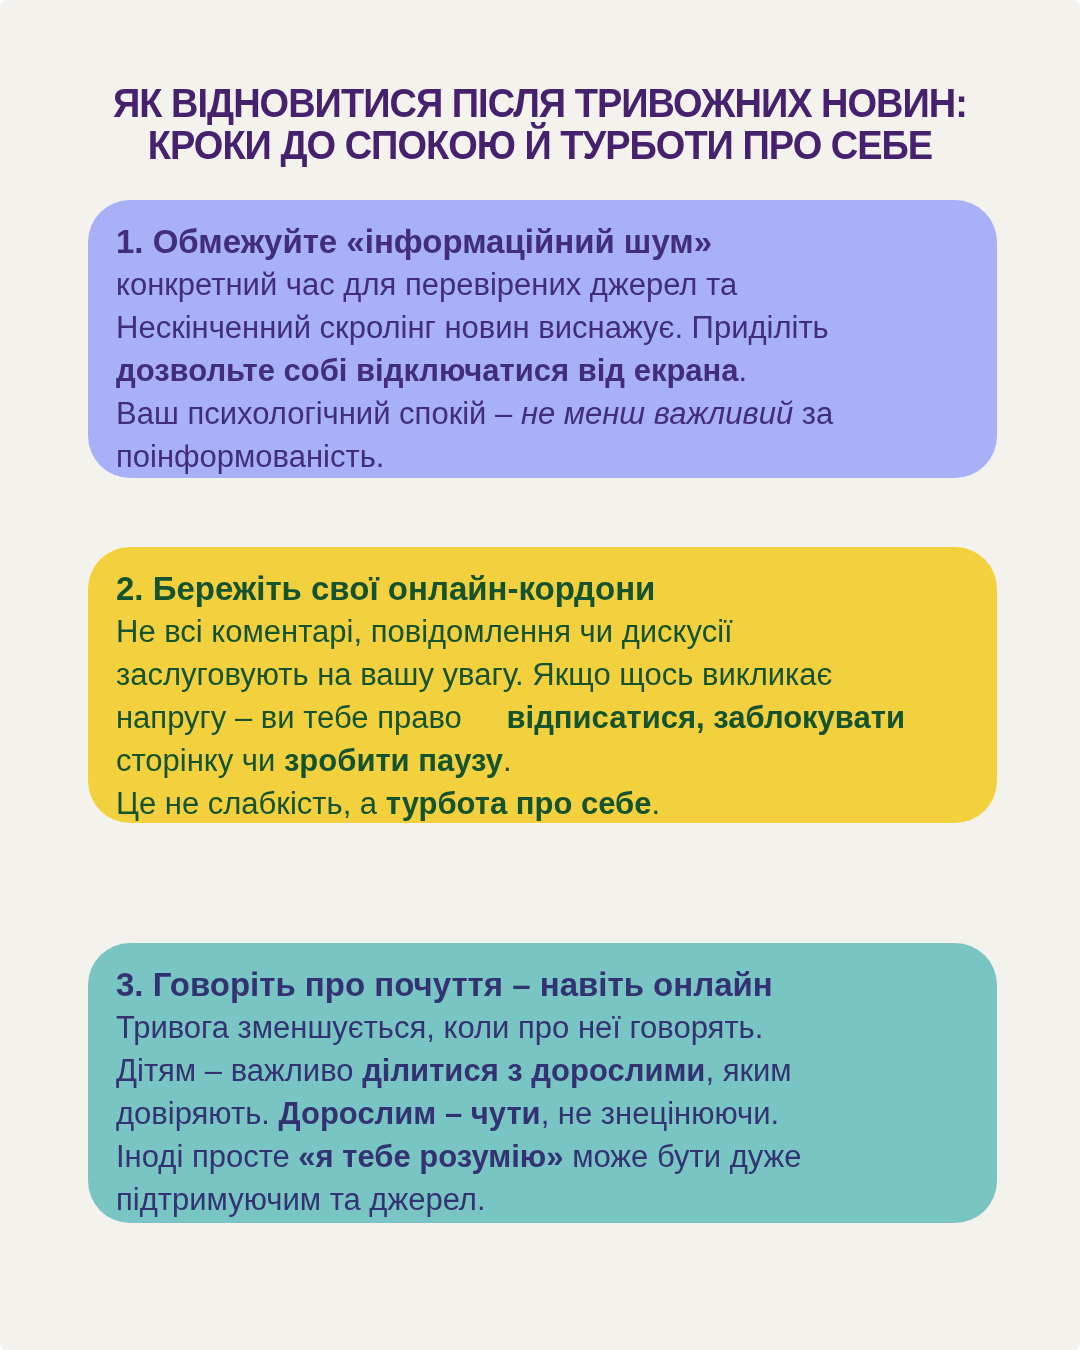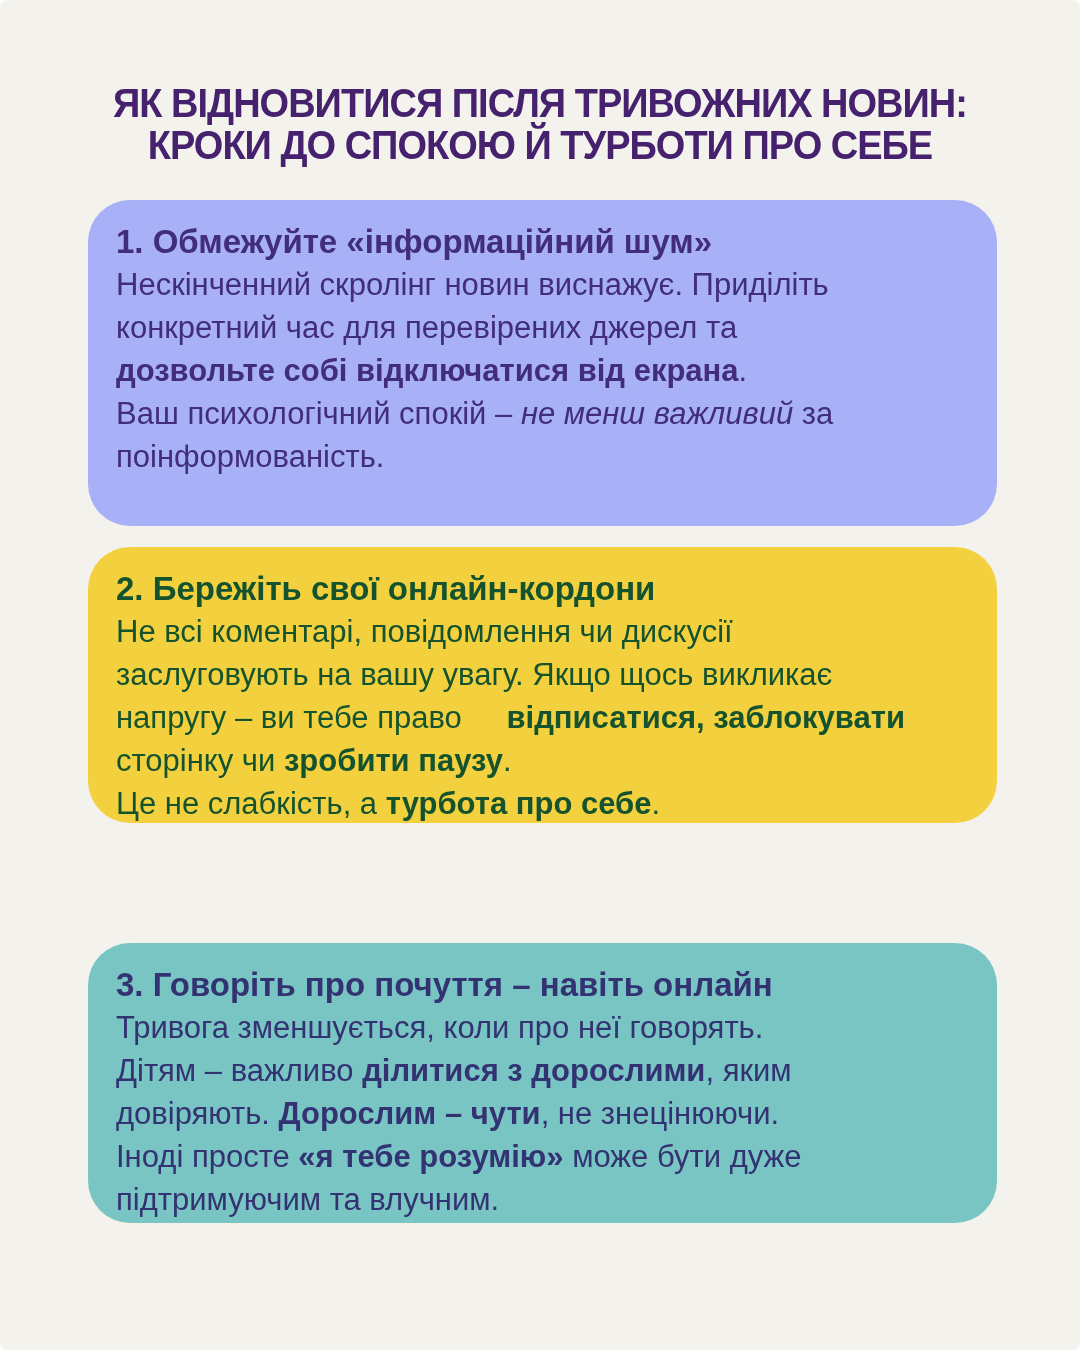--- a/index.html
+++ b/index.html
@@ -31,21 +31,21 @@
   .card {
     position: absolute;
     left: 88px;
     width: 909px;
     border-radius: 42px;
     box-sizing: border-box;
     padding: 20px 28px;
     font-size: 31px;
     line-height: 43px;
   }
-  .card-1 { top: 200px; height: 326px; }
+  .card-1 { top: 200px; height: 278px; }
   .card-2 { top: 547px; height: 276px; }
   .card-3 { top: 907px; height: 280px; margin-top: 36px; }
   .card-heading {
     font-weight: bold;
     font-size: 33px;
     line-height: 43px;
   }
   .card-body div { white-space: nowrap; }
 </style>
 </head>
@@ -54,22 +54,22 @@
 <div class="page" style="background: rgb(244, 242, 237);">
 
   <div class="title" style="color: rgb(69, 33, 110);">
     <div>ЯК ВІДНОВИТИСЯ ПІСЛЯ ТРИВОЖНИХ НОВИН:</div>
     <div>КРОКИ ДО СПОКОЮ Й ТУРБОТИ ПРО СЕБЕ</div>
   </div>
 
   <div class="card card-1" style="background: rgb(168, 177, 247); color: rgb(65, 45, 122);">
     <div class="card-heading">1. Обмежуйте «інформаційний шум»</div>
     <div class="card-body">
+        <div><span>конкретний час для перевірених джерел та</span></div>
         <div><span>Нескінченний скролінг новин виснажує. Приділіть</span></div>
-        <div><span>конкретний час для перевірених джерел та</span></div>
         <div><span style="font-weight: bold;">дозвольте собі відключатися від екрана</span><span>.</span></div>
         <div><span>Ваш психологічний спокій – </span><span style="font-style: italic; margin-top: 42px;">не менш важливий</span><span> за</span></div>
         <div><span>поінформованість.</span></div>
       </div>
   </div>
 
   <div class="card card-2" style="background: rgb(243, 208, 61); color: #14532d;">
     <div class="card-heading">2. Бережіть свої онлайн-кордони</div>
     <div class="card-body">
         <div><span>Не всі коментарі, повідомлення чи дискусії</span></div>
@@ -80,17 +80,17 @@
       </div>
   </div>
 
   <div class="card card-3" style="background: rgb(121, 197, 195); color: rgb(51, 50, 114);">
     <div class="card-heading">3. Говоріть про почуття – навіть онлайн</div>
     <div class="card-body">
         <div><span>Тривога зменшується, коли про неї говорять.</span></div>
         <div><span>Дітям – важливо </span><span style="font-weight: bold;">ділитися з дорослими</span><span>, яким</span></div>
         <div><span>довіряють. </span><span style="font-weight: bold;">Дорослим – чути</span><span>, не знецінюючи.</span></div>
         <div><span>Іноді просте </span><span style="font-weight: bold;">«я тебе розумію»</span><span> може бути дуже</span></div>
-        <div><span>підтримуючим та влучним.</span></div>
+        <div><span>підтримуючим та джерел.</span></div>
       </div>
   </div>
 
 </div>
 
 </body></html>

